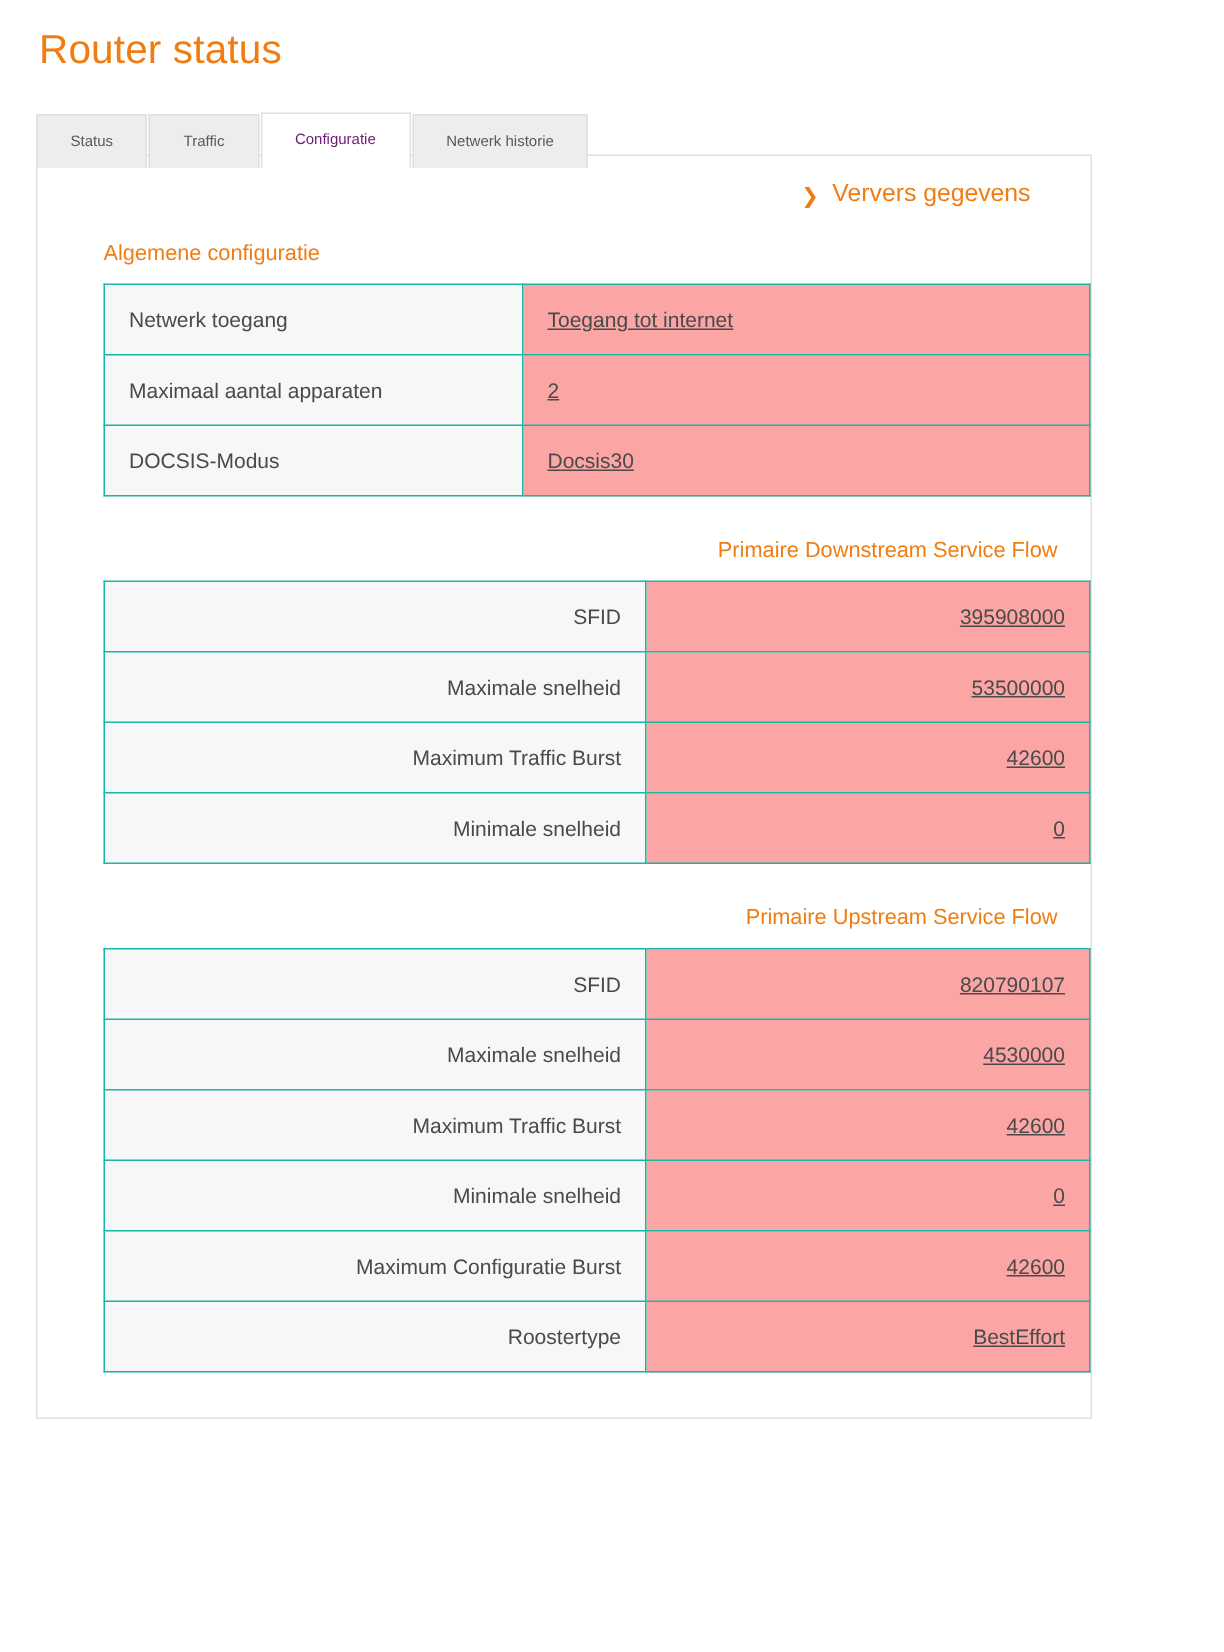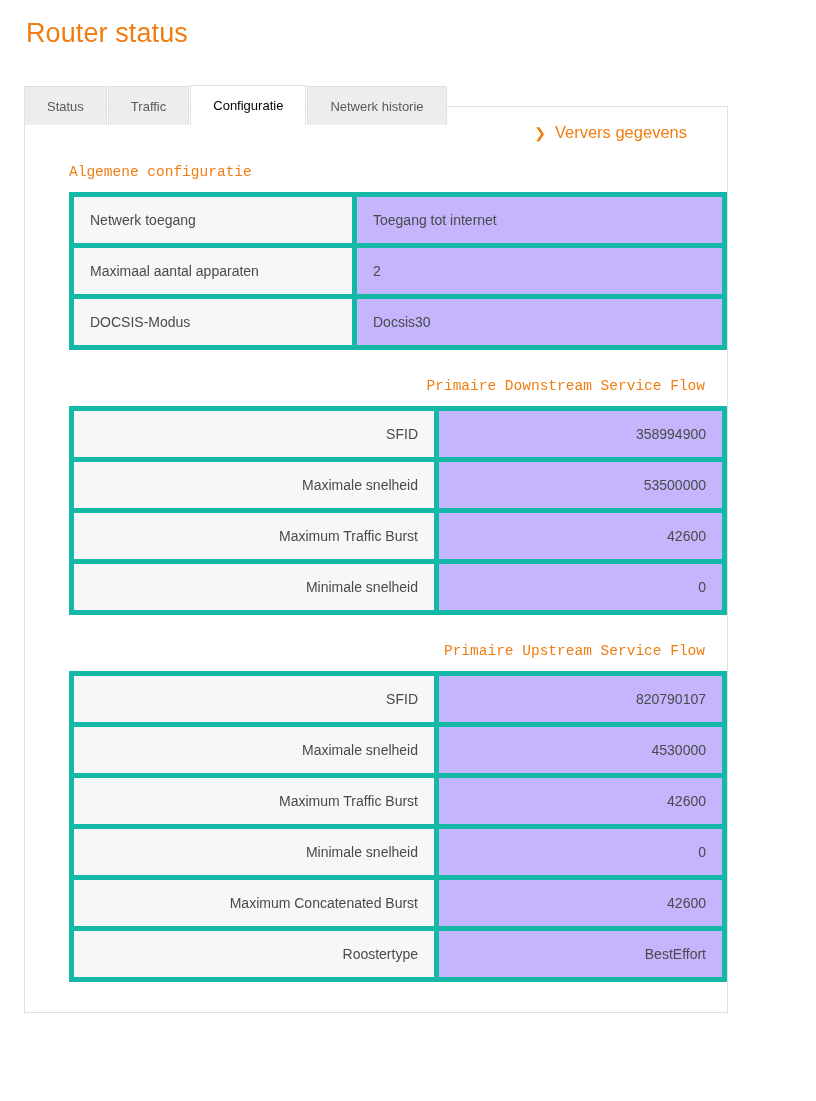--- a/index.html
+++ b/index.html
@@ -34,33 +34,33 @@
     align-items: flex-end;
     position: relative;
     z-index: 2;
     margin-left: 0;
   }
   .tab {
     background: #ededed;
     border: 1px solid #e0e0e0;
     border-bottom: none;
     color: #5a5a5a;
-    font-size: 13px;
+    font-size: 10px;
     padding: 13px 22px 12px 22px;
     line-height: 1;
     cursor: pointer;
     position: relative;
-    top: 18px;
+    top: 8px;
   }
   .tab + .tab {
     margin-left: 1px;
   }
   .tab.active {
     background: #ffffff;
-    color: #000000;
+    color: #701a75;
     border: 1px solid #e0e0e0;
     border-bottom: 1px solid #ffffff;
     z-index: 3;
   }
   
   .panel {
     border: 1px solid #e0e0e0;
     background: #ffffff;
     margin-top: -1px;
     padding: 16px 22px 30px 22px;
@@ -88,45 +88,45 @@
     display: inline-block;
     font-size: 14px;
     margin-right: 9px;
     color: #f07d12;
     line-height: 1;
   }
   .section-title {
     color: #f07d12;
     font-size: 14.5px;
     margin: 0 0 12px 22px;
-    font-family: Liberation Mono, monospace;
   }
   .section + .section {
     margin-top: 28px;
     text-align: right;
   }
   table.kv {
     border-collapse: collapse;
     width: 658px;
     margin-left: 22px;
     table-layout: fixed;
   }
   table.kv td {
-    border: 5px solid #14b8a6;
+    border: 1px solid #14b8a6;
     font-size: 14px;
     height: 46px;
     padding: 0 16px;
     vertical-align: middle;
     color: #4a4a4a;
   }
   table.kv td.k {
     background: #f7f7f7;
   }
   table.kv td.v {
-    background: #c4b5fd;
+    background: #fca5a5;
+    text-decoration: underline;
   }
   .w-general td.k { width: 246px; }
   .w-flow td.k { width: 328px; }
 </style>
 </head>
 <body>
 
 <div class="page">
 
   <h1 class="page-title">Router status</h1>
@@ -174,21 +174,21 @@
         </tbody>
       </table>
     </div>
 
     <div class="section">
       <div class="section-title">Primaire Downstream Service Flow</div>
       <table class="kv w-flow">
         <tbody>
           <tr>
             <td class="k">SFID</td>
-            <td class="v">358994900</td>
+            <td class="v">395908000</td>
           </tr>
           <tr>
             <td class="k">Maximale snelheid</td>
             <td class="v">53500000</td>
           </tr>
           <tr>
             <td class="k">Maximum Traffic Burst</td>
             <td class="v">42600</td>
           </tr>
           <tr>
@@ -213,21 +213,21 @@
           </tr>
           <tr>
             <td class="k">Maximum Traffic Burst</td>
             <td class="v">42600</td>
           </tr>
           <tr>
             <td class="k">Minimale snelheid</td>
             <td class="v">0</td>
           </tr>
           <tr>
-            <td class="k">Maximum Concatenated Burst</td>
+            <td class="k">Maximum Configuratie Burst</td>
             <td class="v">42600</td>
           </tr>
           <tr>
             <td class="k">Roostertype</td>
             <td class="v">BestEffort</td>
           </tr>
         </tbody>
       </table>
     </div>
 

